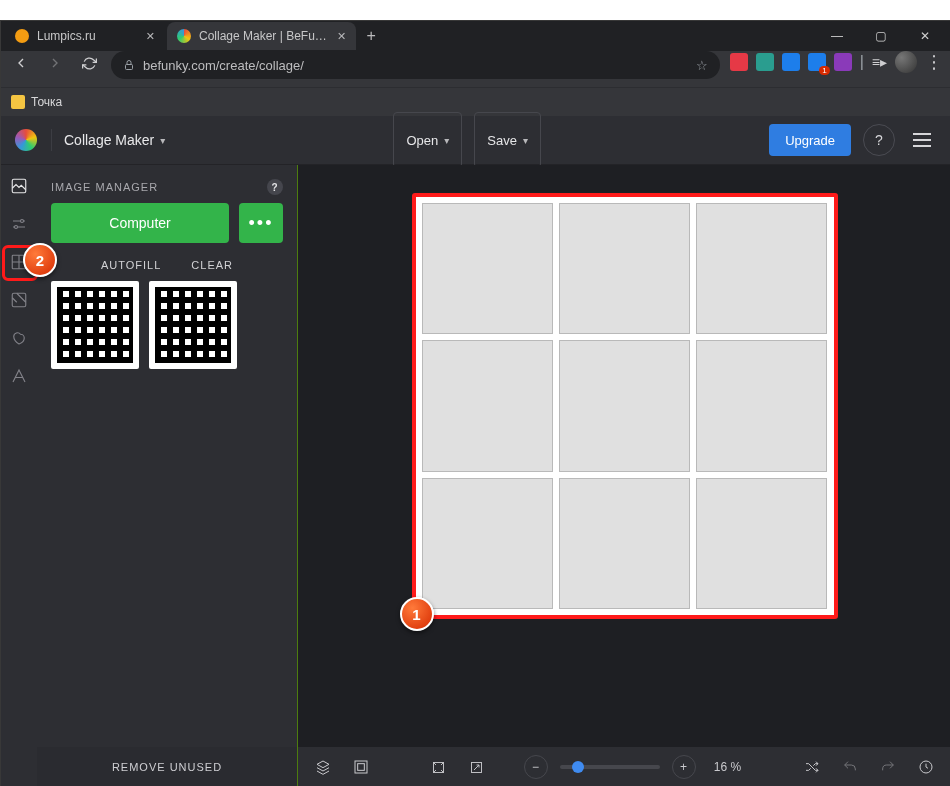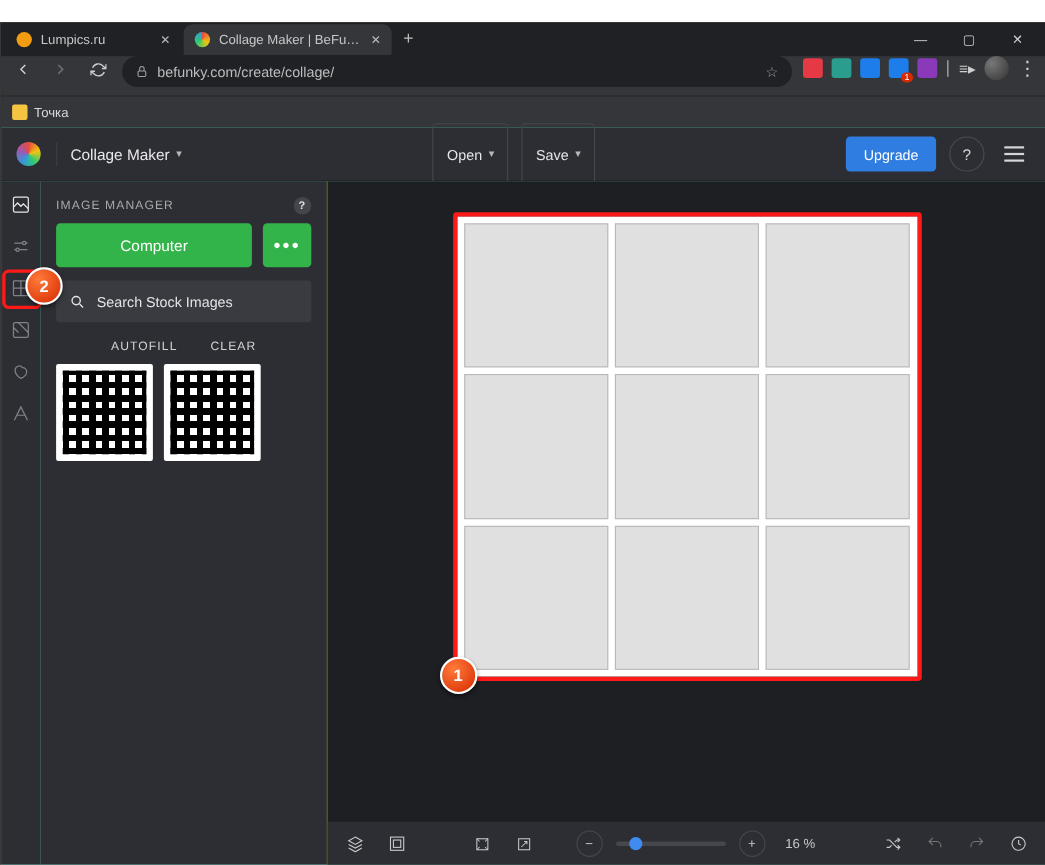--- a/index.html
+++ b/index.html
@@ -18,21 +18,21 @@
 .navbtn{width:24px;height:24px;display:flex;align-items:center;justify-content:center;color:#cfcfd1}
 .omni{flex:1;height:28px;background:#202124;border-radius:14px;display:flex;align-items:center;padding:0 12px;gap:8px;color:#bdbdbf;font-size:13px}
 .exticons{display:flex;gap:8px;align-items:center}
 .ext{width:18px;height:18px;border-radius:3px;display:inline-block}
 .avatar{width:22px;height:22px;border-radius:50%;background:radial-gradient(circle at 30% 30%,#777,#333)}
 .menu3{font-size:18px;color:#cfcfd1}
 
 .bm{height:28px;background:#35363a;display:flex;align-items:center;padding:0 10px;gap:6px;font-size:12px;color:#d7d7d9;border-top:1px solid #2c2d31}
 .bm .bmicon{width:14px;height:14px;background:#f5c542;border-radius:2px;display:inline-block}
 
-.app{flex:1;background:#5eead4;display:flex;flex-direction:column}
+.app{flex:1;background:#be185d;display:flex;flex-direction:column}
 .apptop{height:48px;background:#2d2e33;display:flex;align-items:center;padding:0 14px;gap:12px;border-bottom:1px solid #232327}
 .logo{width:22px;height:22px;border-radius:50%;background:conic-gradient(#e74c3c,#f1c40f,#2ecc71,#3498db,#9b59b6,#e74c3c)}
 .appmode{display:flex;align-items:center;gap:6px;font-size:14px;color:#e8e8ea}
 .chev{font-size:10px;color:#b8b8bb}
 .center-actions{margin:0 auto;display:flex;gap:12px}
 .drop{height:32px;padding:11px 12px;background:transparent;border:1px solid #46474d;border-radius:4px;display:flex;align-items:center;gap:6px;font-size:13px;color:#e6e6e8}
 .upgrade{background:#2f7de1;border:0;color:#fff;height:32px;padding:0 16px;border-radius:4px;font-size:13px}
 .circbtn{width:30px;height:30px;border:1px solid #4a4b52;border-radius:50%;display:flex;align-items:center;justify-content:center;color:#d6d6d9;font-size:14px}
 .ham{width:30px;height:30px;display:flex;flex-direction:column;justify-content:center;gap:4px;align-items:center}
 .ham span{width:18px;height:2px;background:#d6d6d9}
@@ -217,39 +217,33 @@
 
       <div class="panel">
         <div class="panelhead">
           <span>IMAGE MANAGER</span>
           <span class="help">?</span>
         </div>
         <div class="row1">
           <div class="btn-comp">Computer</div>
           <div class="btn-more">•••</div>
         </div>
-        <div class="searchstock">
-          <svg width="15" height="15" viewBox="0 0 24 24" fill="none" stroke="currentColor" stroke-width="2">
-              <circle cx="10" cy="10" r="6"></circle>
-              <path d="M20 20l-5-5"></path>
-            </svg>
-          <span>Search Stock Images</span>
-        </div>
         <div class="afc">
           <span>AUTOFILL</span>
           <span>CLEAR</span>
         </div>
         <div class="thumbs">
           <div class="thumb">
               <div class="qr"></div>
             </div>
           <div class="thumb">
               <div class="qr"></div>
             </div>
         </div>
+        <div class="panelfoot">REMOVE UNUSED</div>
       </div>
 
       <div class="canvaswrap">
         <div class="stage">
           <div class="boardhl">
             <div class="board">
               <div class="cell"></div>
               <div class="cell"></div>
               <div class="cell"></div>
               <div class="cell"></div>

